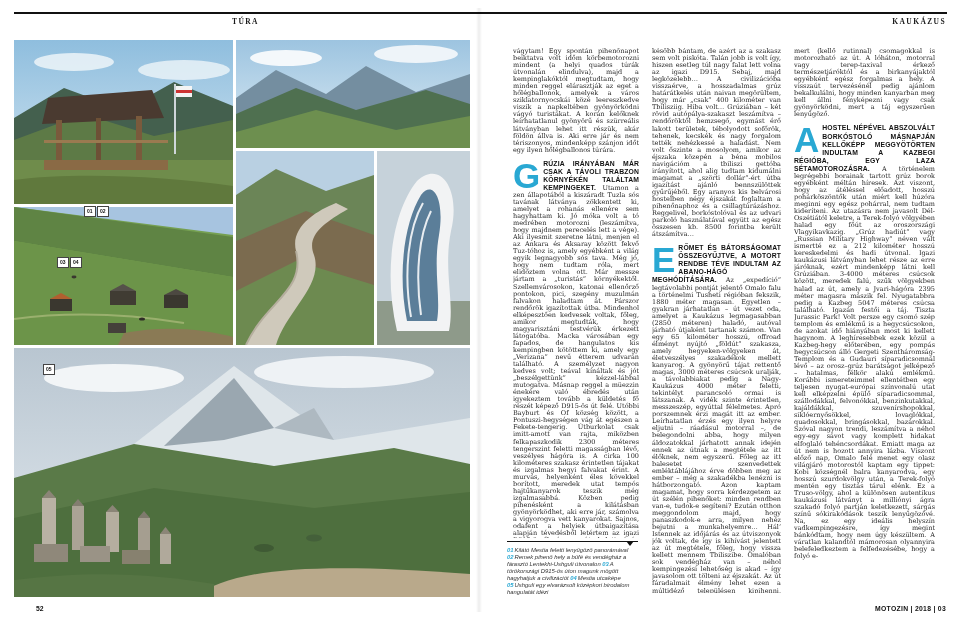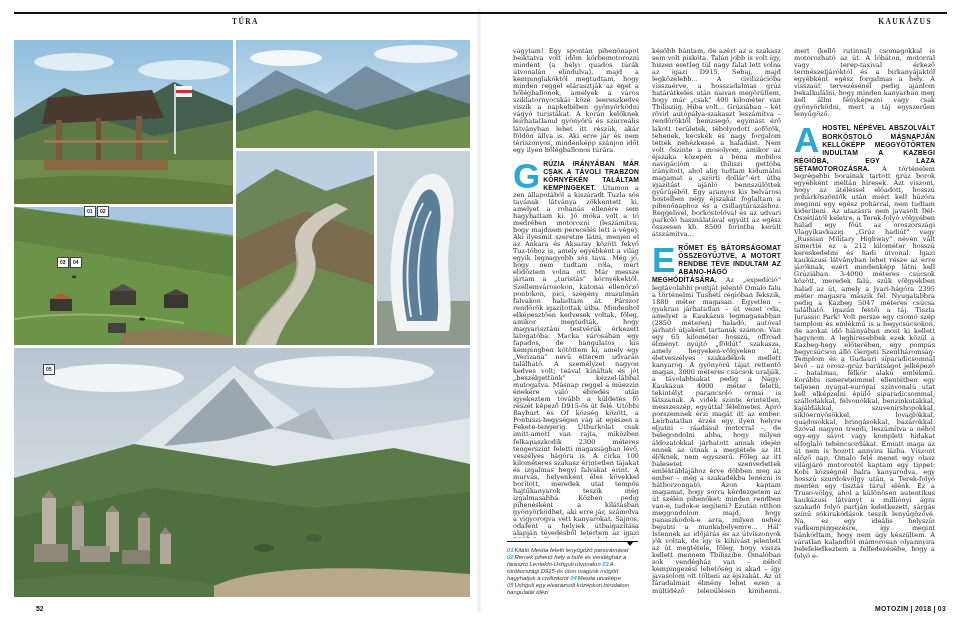--- a/index.html
+++ b/index.html
@@ -2,21 +2,21 @@
 <html><head>
 <meta charset="utf-8">
 <style>
   html,body{margin:0;padding:0;background:#ffffff;}
   .canvas{position:relative;width:960px;height:622px;background:#ffffff;overflow:hidden;
           font-family:"Liberation Sans",sans-serif;}
   .hdr-rule{position:absolute;left:14px;top:12px;width:933px;height:2px;background:#111;}
   .hdr-label{position:absolute;top:17px;font-family:"Liberation Serif",serif;font-weight:bold;
              font-size:7.5px;letter-spacing:1.4px;color:#1a1a1a;}
   .hdr-left{left:232px;}
-  .hdr-right{right:28px;}
+  .hdr-right{right:14px;}
   .fold{position:absolute;left:476px;top:8px;width:6px;height:604px;
         background:linear-gradient(90deg,rgba(0,0,0,0),rgba(0,0,0,0.07),rgba(0,0,0,0));}
   .photo{position:absolute;overflow:hidden;background:#cfd8de;}
   .photo svg{display:block;width:100%;height:100%;}
   .badge{position:absolute;background:#fff;border:1px solid #444;color:#111;
          font-size:5px;font-weight:bold;line-height:1;padding:2px 2px;z-index:5;}
   .col{position:absolute;font-family:"DejaVu Serif",serif;font-size:6.5px;line-height:7.05px;
        text-align:justify;color:#1d1d1d;overflow:hidden;}
   .col p{margin:0 0 6px 0;}
   .col p:last-child{margin-bottom:0;}

